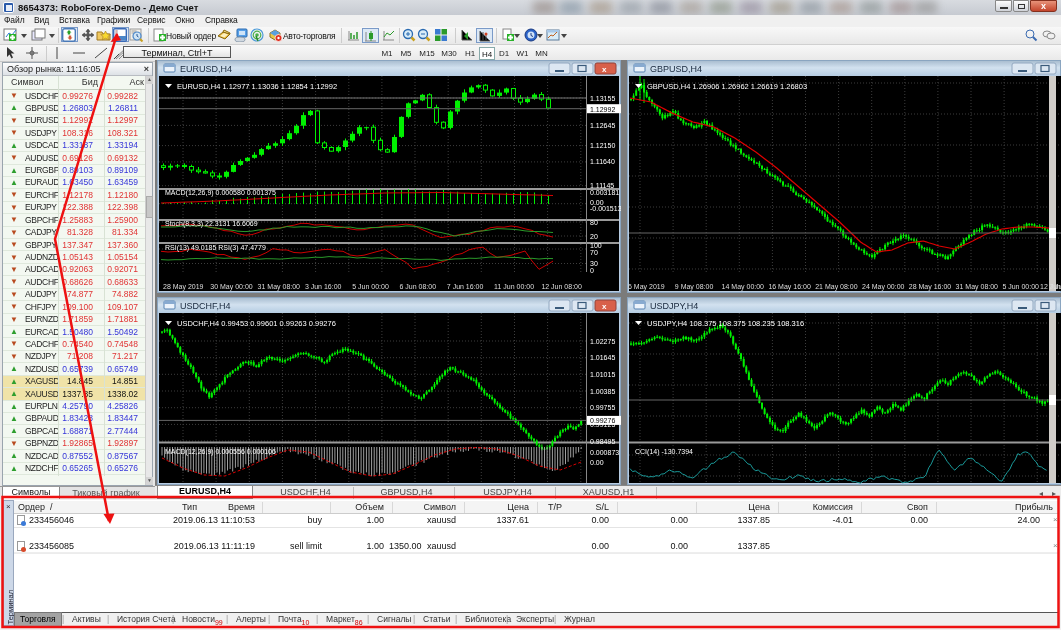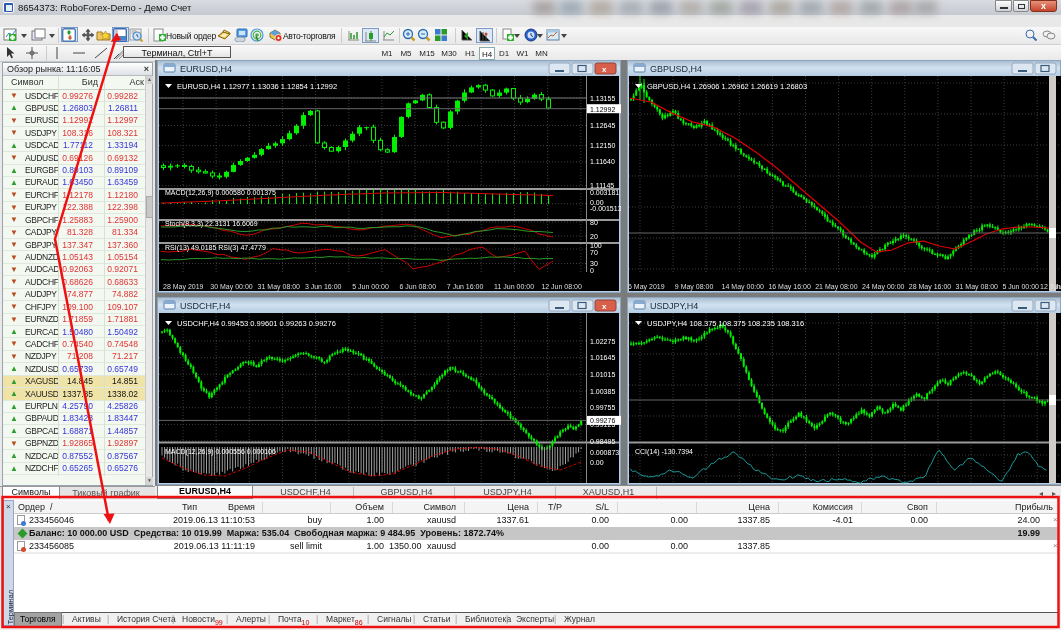--- a/index.html
+++ b/index.html
@@ -1,18 +1,18 @@
 <!DOCTYPE html>
 <html><head><meta charset="utf-8"><style>html,body{margin:0;padding:0}*{box-sizing:border-box}body{font-family:"Liberation Sans",sans-serif;-webkit-font-smoothing:antialiased}#app{position:relative;width:1061px;height:630px;overflow:hidden;background:#e8e8e8}span,div{white-space:nowrap}</style></head><body>
 <div id="app">
     <div style="position:absolute;left:0;top:0;width:1061px;height:15px;background:linear-gradient(#d8dbe0,#c6cad1)">
       <div style="position:absolute;left:3px;top:2px;width:11px;height:11px;background:#2a5aaa;border-radius:2px;border:1px solid #fff">
         <div style="position:absolute;left:2px;top:2px;width:6px;height:6px;background:#e8eef8"></div>
       </div>
-      <div style="position:absolute;left:18px;top:2px;font-size:9.5px;font-weight:normal;color:#111">8654373: RoboForex-Demo - Демо Счет</div>
+      <div style="position:absolute;left:18px;top:2px;font-size:9.5px;font-weight:bold;color:#111">8654373: RoboForex-Demo - Демо Счет</div>
       <div style="position:absolute;left:533px;top:1px;width:22px;height:13px;background:#9a8f8a;filter:blur(4px);opacity:0.7"></div>
       <div style="position:absolute;left:560px;top:1px;width:22px;height:13px;background:#8a9aa8;filter:blur(4px);opacity:0.7"></div>
       <div style="position:absolute;left:590px;top:1px;width:22px;height:13px;background:#a89a8a;filter:blur(4px);opacity:0.7"></div>
       <div style="position:absolute;left:620px;top:1px;width:22px;height:13px;background:#98a0a8;filter:blur(4px);opacity:0.7"></div>
       <div style="position:absolute;left:650px;top:1px;width:22px;height:13px;background:#8a8f9a;filter:blur(4px);opacity:0.7"></div>
       <div style="position:absolute;left:680px;top:1px;width:22px;height:13px;background:#a8a098;filter:blur(4px);opacity:0.7"></div>
       <div style="position:absolute;left:710px;top:1px;width:22px;height:13px;background:#90988a;filter:blur(4px);opacity:0.7"></div>
       <div style="position:absolute;left:740px;top:1px;width:22px;height:13px;background:#9890a0;filter:blur(4px);opacity:0.7"></div>
       <div style="position:absolute;left:770px;top:1px;width:22px;height:13px;background:#a09888;filter:blur(4px);opacity:0.7"></div>
       <div style="position:absolute;left:800px;top:1px;width:22px;height:13px;background:#8f98a0;filter:blur(4px);opacity:0.7"></div>
@@ -20,20 +20,29 @@
       <div style="position:absolute;left:860px;top:1px;width:22px;height:13px;background:#909898;filter:blur(4px);opacity:0.7"></div>
       <div style="position:absolute;left:890px;top:1px;width:22px;height:13px;background:#a09090;filter:blur(4px);opacity:0.7"></div>
       <div style="position:absolute;left:915px;top:1px;width:22px;height:13px;background:#989898;filter:blur(4px);opacity:0.7"></div>
       <div style="position:absolute;left:995px;top:0px;width:17px;height:12px;background:linear-gradient(#fdfdfd,#cfd2d8);border:1px solid #888;border-radius:0 0 2px 2px">
         <div style="position:absolute;left:4px;top:6px;width:8px;height:2px;background:#333"></div>
       </div>
       <div style="position:absolute;left:1013px;top:0px;width:16px;height:12px;background:linear-gradient(#fdfdfd,#cfd2d8);border:1px solid #888;border-radius:0 0 2px 2px">
         <div style="position:absolute;left:4px;top:3px;width:7px;height:5px;border:1px solid #333"></div>
       </div>
       <div style="position:absolute;left:1030px;top:0px;width:27px;height:12px;background:linear-gradient(#e8937a,#c4452c);border:1px solid #84301e;border-radius:0 0 3px 3px;color:#fff;font-size:9px;font-weight:bold;text-align:center;line-height:11px">x</div>
+    </div>
+    <div style="position:absolute;left:0;top:15px;width:1061px;height:12px;background:#f0f0f0;font-size:8.5px;color:#111;letter-spacing:-0.1px">
+      <span style="position:absolute;left:4px;top:0px">Файл</span>
+      <span style="position:absolute;left:34px;top:0px">Вид</span>
+      <span style="position:absolute;left:59px;top:0px">Вставка</span>
+      <span style="position:absolute;left:97px;top:0px">Графики</span>
+      <span style="position:absolute;left:137px;top:0px">Сервис</span>
+      <span style="position:absolute;left:175px;top:0px">Окно</span>
+      <span style="position:absolute;left:205px;top:0px">Справка</span>
     </div>
     <div style="position:absolute;left:0;top:27px;width:1061px;height:18px;background:linear-gradient(#f8f8f8,#e8e8e8);border-bottom:1px solid #d0d0d0"></div>
     <div style="position:absolute;left:0;top:45px;width:1061px;height:17px;background:linear-gradient(#f8f8f8,#e8e8e8);border-bottom:1px solid #c8c8c8"></div>
     <div style="position:absolute;left:3px;top:28px;width:17px;height:15px;"><svg width="15" height="14" viewBox="0 0 15 14">
         <rect x="1" y="1" width="12" height="11" fill="#fff" stroke="#777"></rect>
         <path d="M3 9 l3 -4 l3 2 l4 -5" stroke="#2a7ad2" fill="none"></path>
         <rect x="6" y="6" width="7" height="7" fill="#2ab22a"></rect>
         <rect x="8.5" y="7" width="2" height="5" fill="#fff"></rect>
         <rect x="7" y="8.5" width="5" height="2" fill="#fff"></rect>
       </svg></div>
@@ -229,21 +238,21 @@
       </div>
       <div style="position:absolute;left:0px;top:64.3px;width:144px;height:12.42px;background:transparent;border-bottom:1px solid #dfe8dc;font-size:8.5px">
         <span style="position:absolute;left:7px;top:0px"><span style="color:#b84a20;font-size:8px">▼</span></span>
         <span style="position:absolute;left:22px;top:0.5px;color:#222;letter-spacing:-0.3px">USDJPY</span>
         <span style="position:absolute;right:54px;top:0.5px;color:#e03434">108.316</span>
         <span style="position:absolute;right:9px;top:0.5px;color:#e03434">108.321</span>
       </div>
       <div style="position:absolute;left:0px;top:76.7px;width:144px;height:12.42px;background:transparent;border-bottom:1px solid #dfe8dc;font-size:8.5px">
         <span style="position:absolute;left:7px;top:0px"><span style="color:#2e9e2e;font-size:8px">▲</span></span>
         <span style="position:absolute;left:22px;top:0.5px;color:#222;letter-spacing:-0.3px">USDCAD</span>
-        <span style="position:absolute;right:54px;top:0.5px;color:#3434d8">1.77112</span>
+        <span style="position:absolute;right:54px;top:0.5px;color:#3434d8">1.33187</span>
         <span style="position:absolute;right:9px;top:0.5px;color:#3434d8">1.33194</span>
       </div>
       <div style="position:absolute;left:0px;top:89.1px;width:144px;height:12.42px;background:transparent;border-bottom:1px solid #dfe8dc;font-size:8.5px">
         <span style="position:absolute;left:7px;top:0px"><span style="color:#b84a20;font-size:8px">▼</span></span>
         <span style="position:absolute;left:22px;top:0.5px;color:#222;letter-spacing:-0.3px">AUDUSD</span>
         <span style="position:absolute;right:54px;top:0.5px;color:#e03434">0.69126</span>
         <span style="position:absolute;right:9px;top:0.5px;color:#e03434">0.69132</span>
       </div>
       <div style="position:absolute;left:0px;top:101.5px;width:144px;height:12.42px;background:transparent;border-bottom:1px solid #dfe8dc;font-size:8.5px">
         <span style="position:absolute;left:7px;top:0px"><span style="color:#2e9e2e;font-size:8px">▲</span></span>
@@ -368,21 +377,21 @@
       <div style="position:absolute;left:0px;top:349.9px;width:144px;height:12.42px;background:transparent;border-bottom:1px solid #dfe8dc;font-size:8.5px">
         <span style="position:absolute;left:7px;top:0px"><span style="color:#2e9e2e;font-size:8px">▲</span></span>
         <span style="position:absolute;left:22px;top:0.5px;color:#222;letter-spacing:-0.3px">GBPAUD</span>
         <span style="position:absolute;right:54px;top:0.5px;color:#3434d8">1.83428</span>
         <span style="position:absolute;right:9px;top:0.5px;color:#3434d8">1.83447</span>
       </div>
       <div style="position:absolute;left:0px;top:362.3px;width:144px;height:12.42px;background:transparent;border-bottom:1px solid #dfe8dc;font-size:8.5px">
         <span style="position:absolute;left:7px;top:0px"><span style="color:#2e9e2e;font-size:8px">▲</span></span>
         <span style="position:absolute;left:22px;top:0.5px;color:#222;letter-spacing:-0.3px">GBPCAD</span>
         <span style="position:absolute;right:54px;top:0.5px;color:#3434d8">1.68871</span>
-        <span style="position:absolute;right:9px;top:0.5px;color:#3434d8">1.44857</span>
+        <span style="position:absolute;right:9px;top:0.5px;color:#3434d8">2.77444</span>
       </div>
       <div style="position:absolute;left:0px;top:374.8px;width:144px;height:12.42px;background:transparent;border-bottom:1px solid #dfe8dc;font-size:8.5px">
         <span style="position:absolute;left:7px;top:0px"><span style="color:#b84a20;font-size:8px">▼</span></span>
         <span style="position:absolute;left:22px;top:0.5px;color:#222;letter-spacing:-0.3px">GBPNZD</span>
         <span style="position:absolute;right:54px;top:0.5px;color:#e03434">1.92865</span>
         <span style="position:absolute;right:9px;top:0.5px;color:#e03434">1.92897</span>
       </div>
       <div style="position:absolute;left:0px;top:387.2px;width:144px;height:12.42px;background:transparent;border-bottom:1px solid #dfe8dc;font-size:8.5px">
         <span style="position:absolute;left:7px;top:0px"><span style="color:#2e9e2e;font-size:8px">▲</span></span>
         <span style="position:absolute;left:22px;top:0.5px;color:#222;letter-spacing:-0.3px">NZDCAD</span>
@@ -2070,25 +2079,20 @@
       <span style="position:absolute;left:302px;top:0.5px;width:140px;text-align:right">xauusd</span>
       <span style="position:absolute;left:375px;top:0.5px;width:140px;text-align:right">1337.61</span>
       <span style="position:absolute;left:455px;top:0.5px;width:140px;text-align:right">0.00</span>
       <span style="position:absolute;left:534px;top:0.5px;width:140px;text-align:right">0.00</span>
       <span style="position:absolute;left:616px;top:0.5px;width:140px;text-align:right">1337.85</span>
       <span style="position:absolute;left:699px;top:0.5px;width:140px;text-align:right">-4.01</span>
       <span style="position:absolute;left:774px;top:0.5px;width:140px;text-align:right">0.00</span>
       <span style="position:absolute;left:886px;top:0.5px;width:140px;text-align:right">24.00</span>
       <span style="position:absolute;left:1039px;top:0.5px;color:#888;font-size:8px">×</span>
     </div>
-    <div style="position:absolute;left:14px;top:527px;width:1045px;height:13px;background:#c6c6c6;font-size:9px;font-weight:bold;color:#111">
-      <span style="position:absolute;left:5px;top:3px;width:7px;height:7px;background:#2a9a2a;transform:rotate(45deg);display:inline-block"></span>
-      <span style="position:absolute;left:15px;top:0.5px">Баланс: 10 000.00 USD &nbsp;Средства: 10 019.99 &nbsp;Маржа: 535.04 &nbsp;Свободная маржа: 9 484.95 &nbsp;Уровень: 1872.74%</span>
-      <span style="position:absolute;left:886px;top:0.5px;width:140px;text-align:right">19.99</span>
-    </div>
     <div style="position:absolute;left:14px;top:540px;width:1045px;height:13px;font-size:9px;color:#111;border-bottom:1px solid #eee">
       <span style="position:absolute;left:3px;top:1px;width:8px;height:10px;background:#fff;border:1px solid #999;display:inline-block">
         <span style="position:absolute;right:-2px;bottom:-2px;width:5px;height:5px;border-radius:50%;background:#d84a2a"></span>
       </span>
       <span style="position:absolute;left:15px;top:0.5px">233456085</span>
       <span style="position:absolute;left:101px;top:0.5px;width:140px;text-align:right">2019.06.13 11:11:19</span>
       <span style="position:absolute;left:168px;top:0.5px;width:140px;text-align:right">sell limit</span>
       <span style="position:absolute;left:230px;top:0.5px;width:140px;text-align:right">1.00</span>
       <span style="position:absolute;left:302px;top:0.5px;width:140px;text-align:right">xauusd</span>
       <span style="position:absolute;left:375px;top:0.5px;width:140px;text-align:left">1350.00</span>

